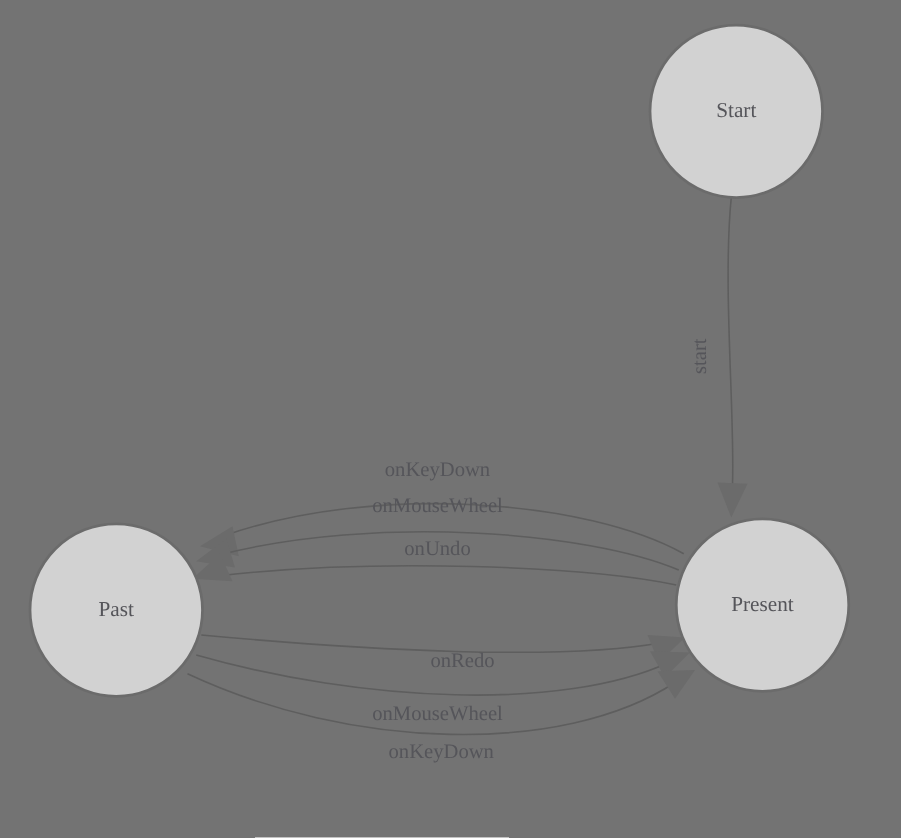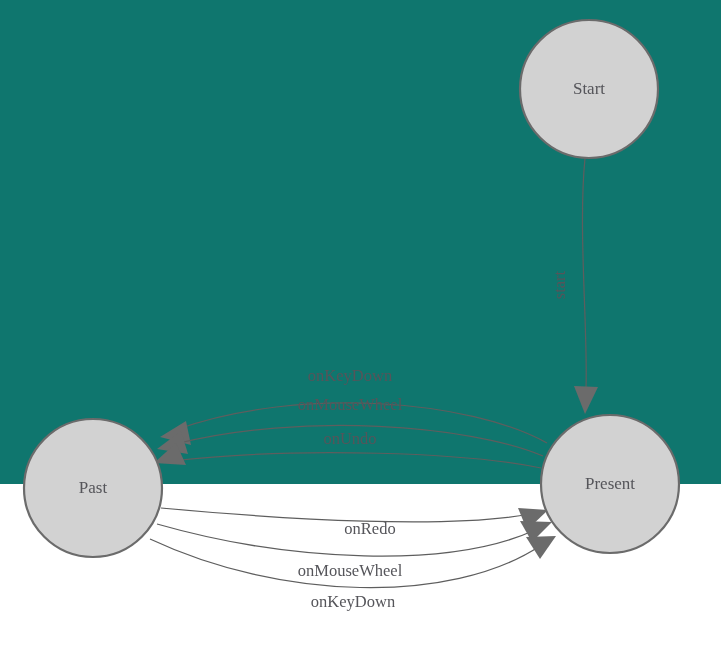--- a/index.html
+++ b/index.html
@@ -9,22 +9,22 @@
   }
   body {
     width: 721px;
     height: 670px;
     overflow: hidden;
     font-family: "Liberation Serif", "DejaVu Serif", serif;
   }
   #diagram-canvas {
     position: relative;
     width: 721px;
-    height: 484px;
-    background: #0f766e;
+    height: 670px;
+    background: #737373;
   }
   svg#graph {
     display: block;
     width: 721px;
     height: 670px;
   }
   .node-circle {
     fill: #d2d2d2;
     stroke: #6b6b6b;
     stroke-width: 2.2;

